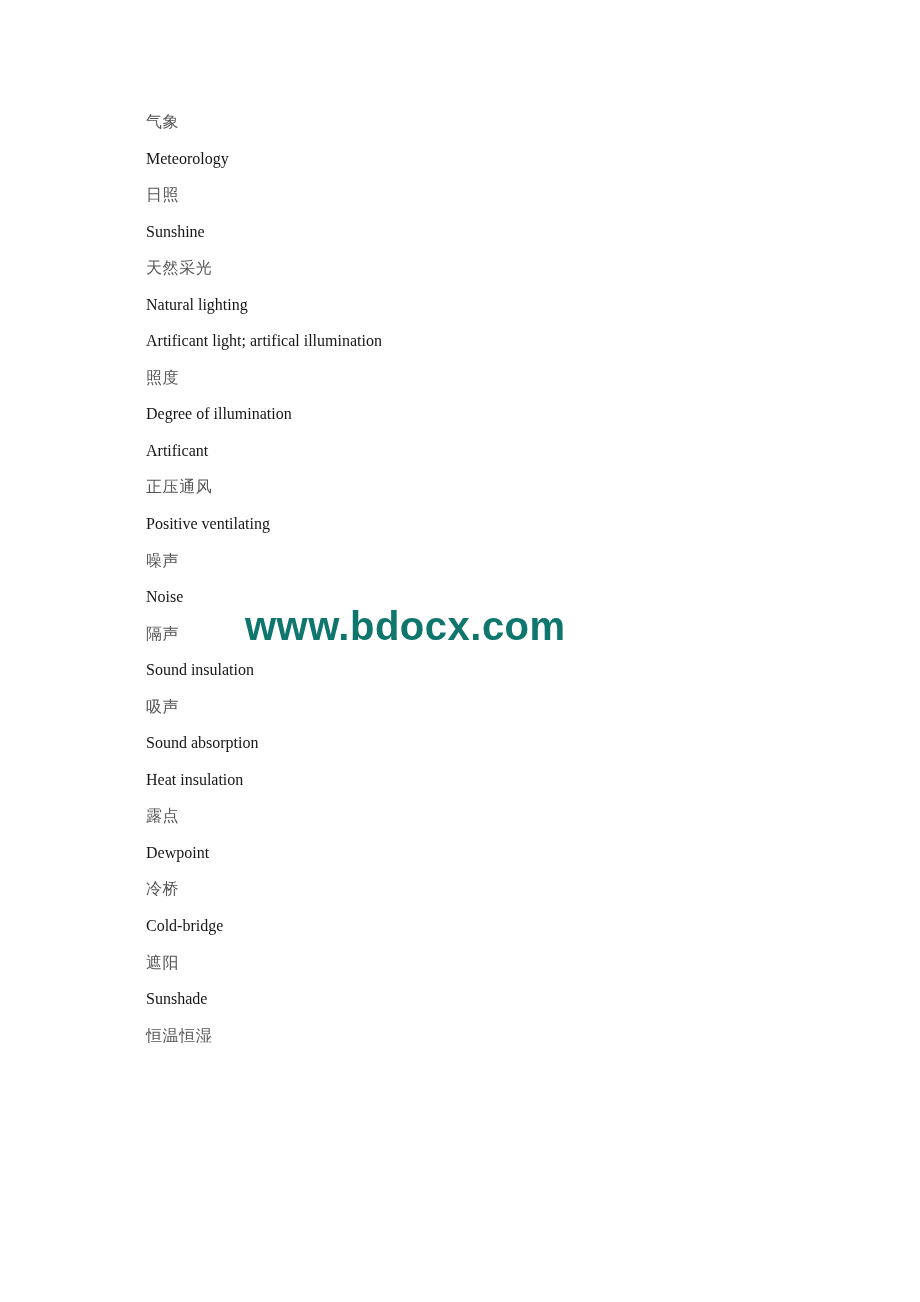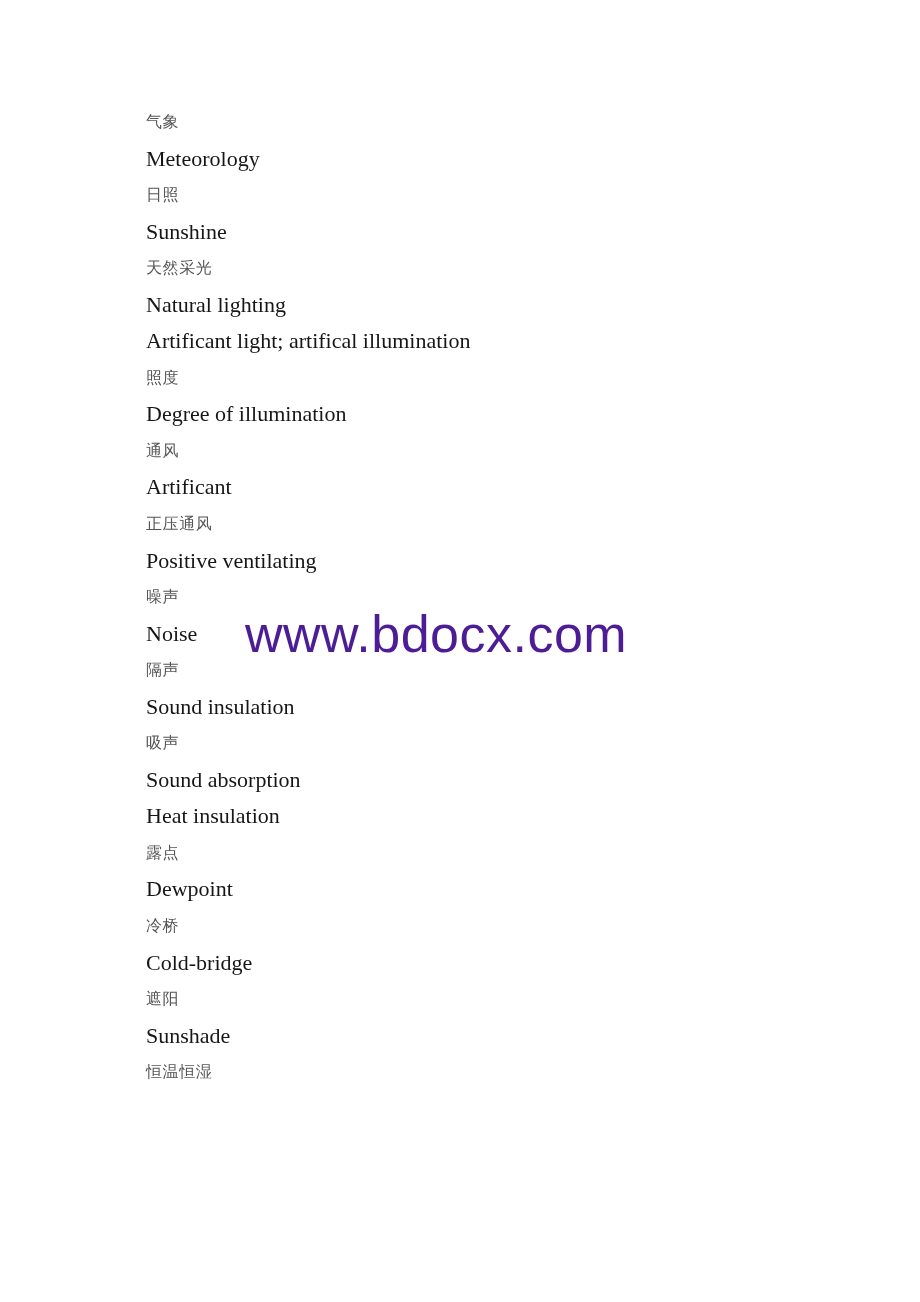--- a/index.html
+++ b/index.html
@@ -16,40 +16,40 @@
     overflow: hidden;
     font-family: "Liberation Serif", "DejaVu Serif", serif;
   }
 
   
   .watermark {
     position: absolute;
     left: 245px;
     top: 604px;
     font-family: "Liberation Sans", "DejaVu Sans", sans-serif;
-    font-size: 52px;
-    font-weight: 400;
+    font-size: 40px;
+    font-weight: 700;
     letter-spacing: 0.5px;
-    color: #4c1d95;
+    color: #0f766e;
     white-space: nowrap;
     z-index: 0;
     user-select: none;
   }
 
   .content {
     position: absolute;
     left: 146px;
     top: 104px;
     z-index: 1;
   }
 
   .term-line {
     height: 36.55px;
     line-height: 36.55px;
-    font-size: 22px;
+    font-size: 16px;
     white-space: nowrap;
   }
 
   
   .term-line.zh {
     color: #555555;
     font-size: 16px;
     letter-spacing: 0.6px;
   }
 
@@ -68,21 +68,20 @@
   <div class="content">
       <div class="term-line zh">气象</div>
       <div class="term-line en">Meteorology</div>
       <div class="term-line zh">日照</div>
       <div class="term-line en">Sunshine</div>
       <div class="term-line zh">天然采光</div>
       <div class="term-line en">Natural lighting</div>
       <div class="term-line en">Artificant light; artifical illumination</div>
       <div class="term-line zh">照度</div>
       <div class="term-line en">Degree of illumination</div>
-      <div class="term-line zh">通风</div>
       <div class="term-line en">Artificant</div>
       <div class="term-line zh">正压通风</div>
       <div class="term-line en">Positive ventilating</div>
       <div class="term-line zh">噪声</div>
       <div class="term-line en">Noise</div>
       <div class="term-line zh">隔声</div>
       <div class="term-line en">Sound insulation</div>
       <div class="term-line zh">吸声</div>
       <div class="term-line en">Sound absorption</div>
       <div class="term-line en">Heat insulation</div>

